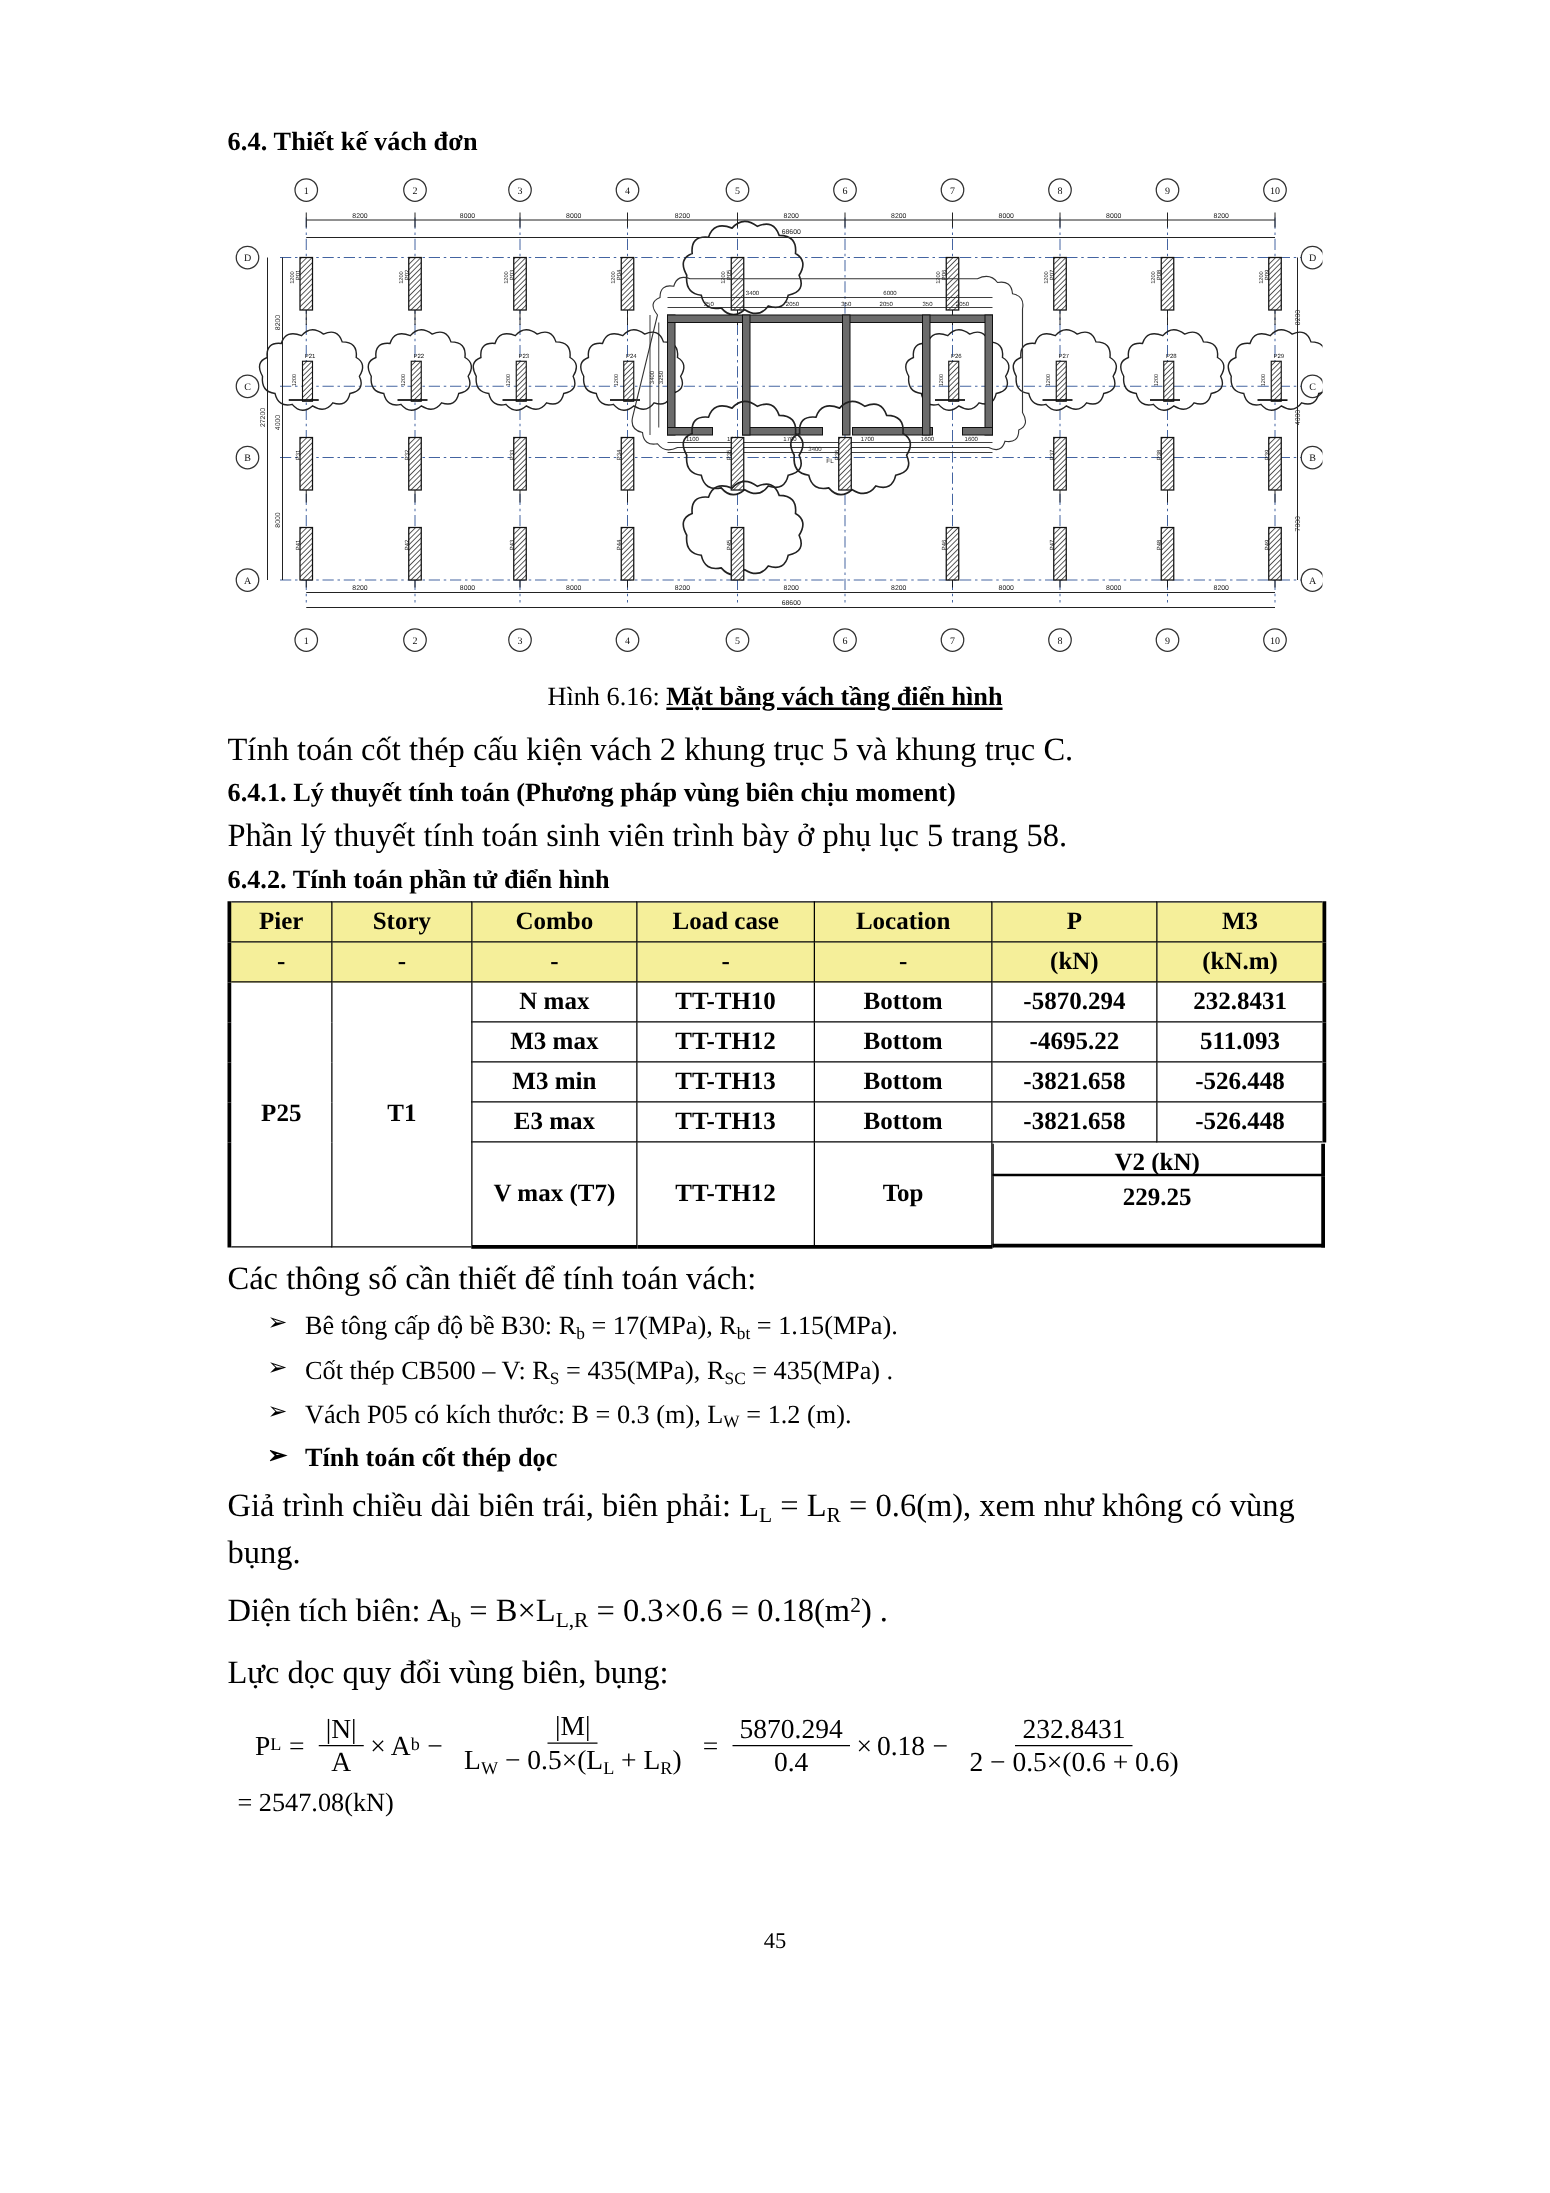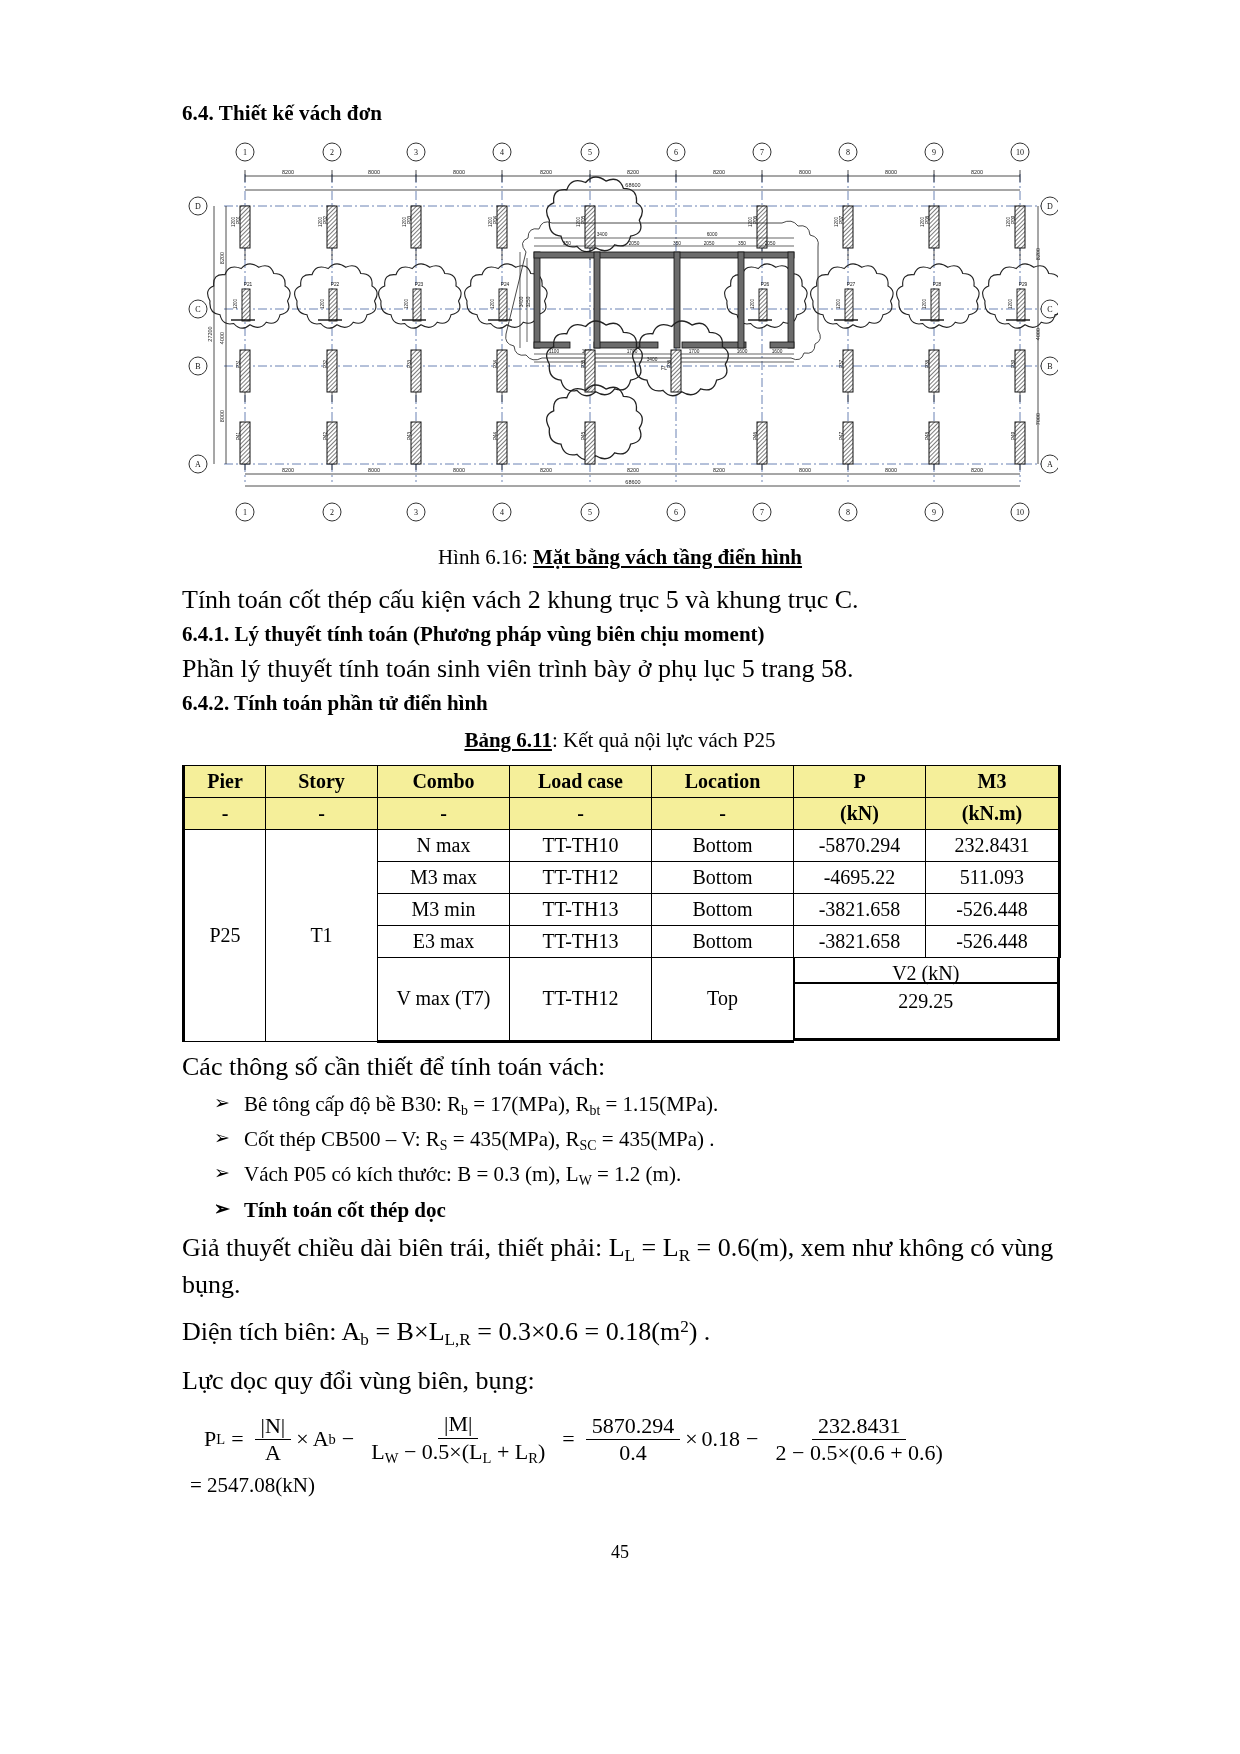--- a/index.html
+++ b/index.html
@@ -70,21 +70,21 @@
     width: 876px;
     margin: 4px 0 6px 0;
     table-layout: fixed;
     font-size: 20px;
   }
   table.data td, table.data th {
     border: 1px solid #000;
     text-align: center;
     vertical-align: middle;
     padding: 4px 2px;
-    font-weight: normal;
+    font-weight: bold;
     line-height: 1.15;
   }
   table.data .hdr {
     background: #f5ef9a;
     font-weight: bold;
   }
   table.data .unit {
     background: #f5ef9a;
     font-weight: bold;
   }
@@ -613,23 +613,20 @@
     <p class="body-text">Tính toán cốt thép cấu kiện vách 2 khung trục 5 và khung trục C.</p>
 
     <div class="sub-head">
       <span>6.4.1. Lý thuyết tính toán (Phương pháp vùng biên ch</span><span>ịu moment)</span>
     </div>
 
     <p class="body-text">Phần lý thuyết tính toán sinh viên trình bày ở phụ lục 5 trang 58.</p>
 
     <div class="sub-head">6.4.2. Tính toán phần tử điển hình</div>
 
-    <div class="caption">
-      <b>Bảng 6.11</b><span>: Kết quả nội lực vách P25</span>
-    </div>
 
     <table class="data">
       <colgroup>
         <col style="width:82px">
           <col style="width:112px">
           <col style="width:132px">
         <col style="width:142px">
           <col style="width:142px">
           <col style="width:132px">
           <col style="width:134px">
@@ -711,21 +708,21 @@
         <span class="mk">➢</span>
         <span>Vách P05 có kích thước: B = 0.3 (m), L</span><sub>W</sub><span> = 1.2 (m).</span>
       </li>
       <li class="bold">
         <span class="mk">➢</span>
         <span>Tính toán cốt thép dọc</span>
       </li>
     </ul>
 
     <p class="body-text">
-      <span>Giả thuyết chiều dài biên trái, thiết phải:  L</span><sub>L</sub><span> = L</span><sub>R</sub><span> = 0.6(m)</span><span>, xem như không có vùng bụng.</span>
+      <span>Giả trình chiều dài biên trái, biên phải:  L</span><sub>L</sub><span> = L</span><sub>R</sub><span> = 0.6(m)</span><span>, xem như không có vùng bụng.</span>
     </p>
 
     <p class="body-text" style="margin-top:12px">
       <span>Diện tích biên:  A</span><sub>b</sub><span> = B</span><span>×</span><span>L</span><sub>L,R</sub><span> = 0.3</span><span>×</span><span>0.6 = 0.18(m</span><sup>2</sup><span>) .</span>
     </p>
 
     <p class="body-text" style="margin-top:12px">Lực dọc quy đổi vùng biên, bụng:</p>
 
     <div class="formula">
       <span class="mathvar">P</span>

